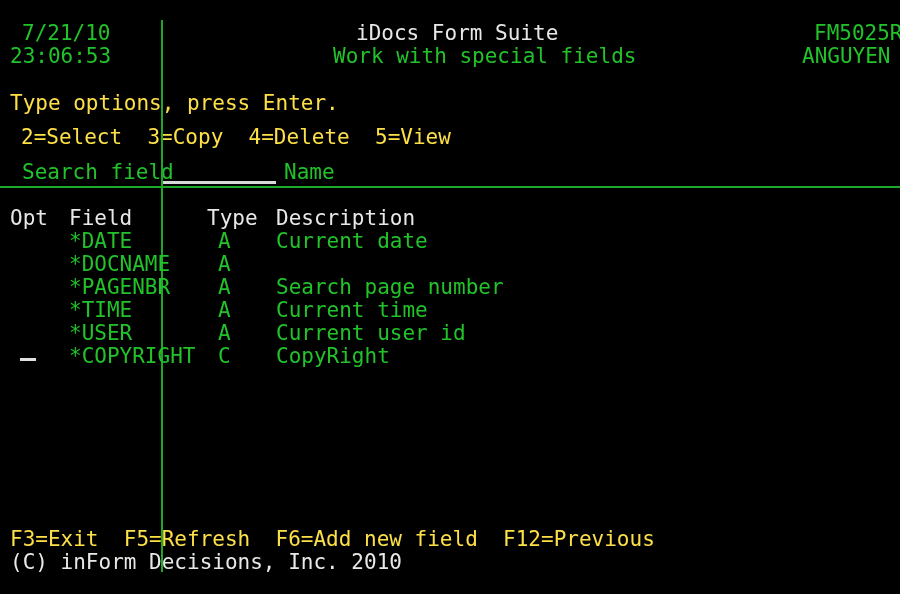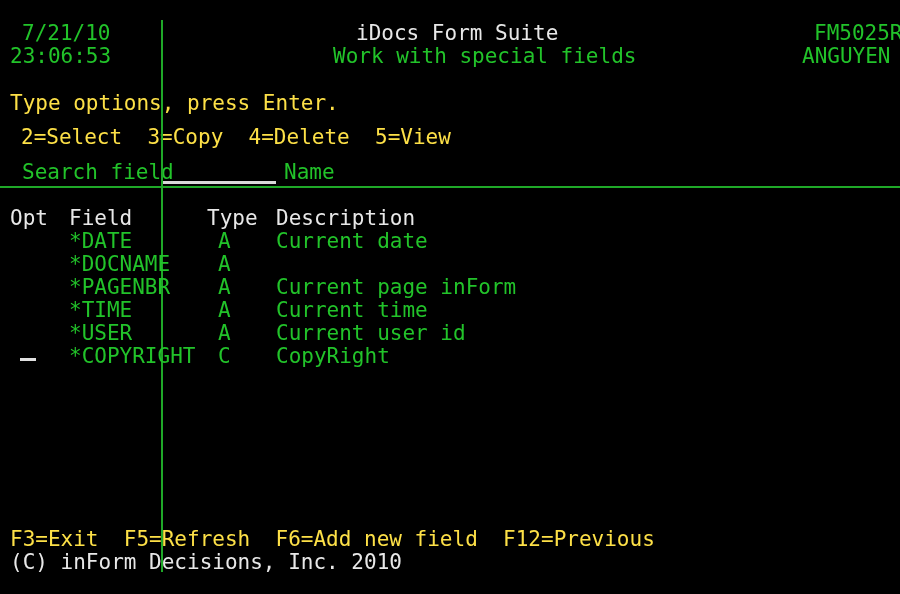--- a/index.html
+++ b/index.html
@@ -140,21 +140,21 @@
   <div class="cell green" style="left:218px; top:230px;">A</div>
   <div class="cell green" style="left:276px; top:230px;">Current date</div>
 
   <input class="opt-cell" style="top: 255px;" maxlength="2">
   <div class="cell green" style="left:69px; top:253px;">*DOCNAME</div>
   <div class="cell green" style="left:218px; top:253px;">A</div>
 
   <input class="opt-cell" style="top: 278px;" maxlength="2">
   <div class="cell green" style="left:69px; top:276px;">*PAGENBR</div>
   <div class="cell green" style="left:218px; top:276px;">A</div>
-  <div class="cell green" style="left:276px; top:276px;">Current page inForm</div>
+  <div class="cell green" style="left:276px; top:276px;">Search page number</div>
 
   <input class="opt-cell" style="top: 301px;" maxlength="2">
   <div class="cell green" style="left:69px; top:299px;">*TIME</div>
   <div class="cell green" style="left:218px; top:299px;">A</div>
   <div class="cell green" style="left:276px; top:299px;">Current time</div>
 
   <input class="opt-cell" style="top: 324px;" maxlength="2">
   <div class="cell green" style="left:69px; top:322px;">*USER</div>
   <div class="cell green" style="left:218px; top:322px;">A</div>
   <div class="cell green" style="left:276px; top:322px;">Current user id</div>

